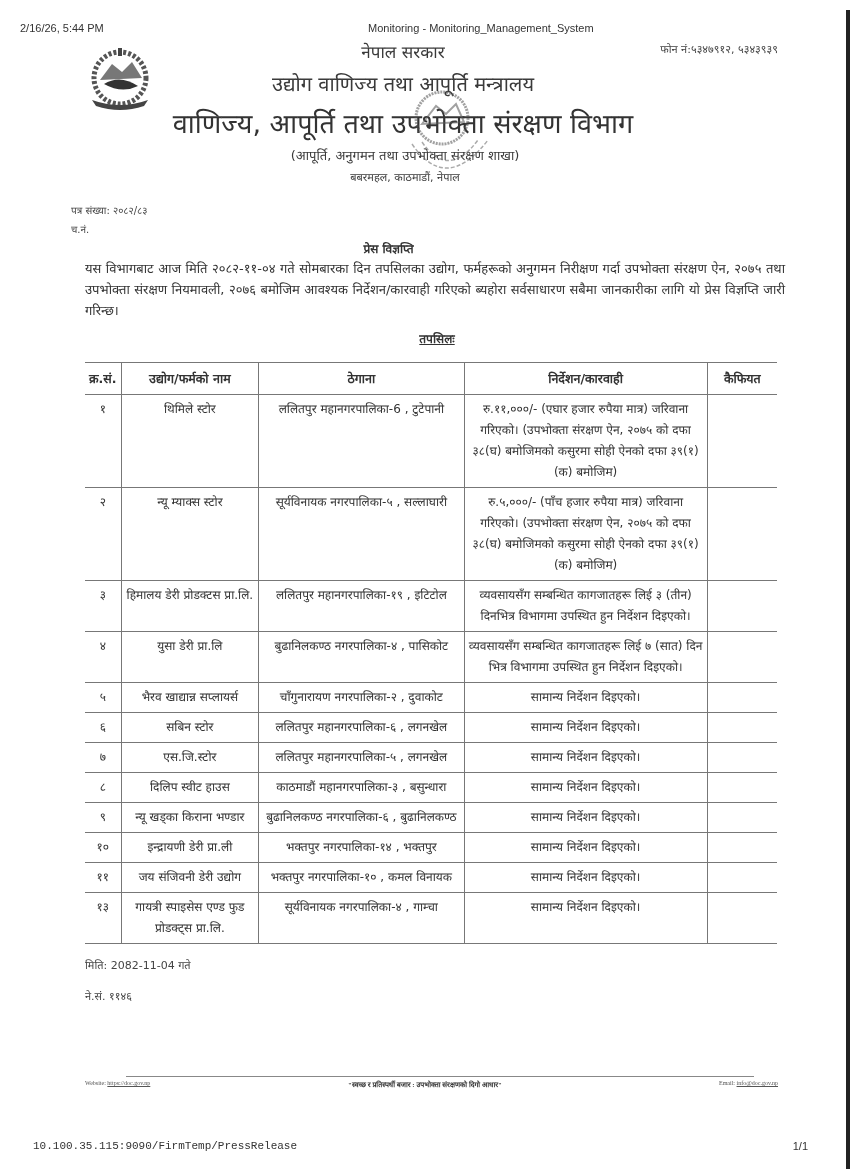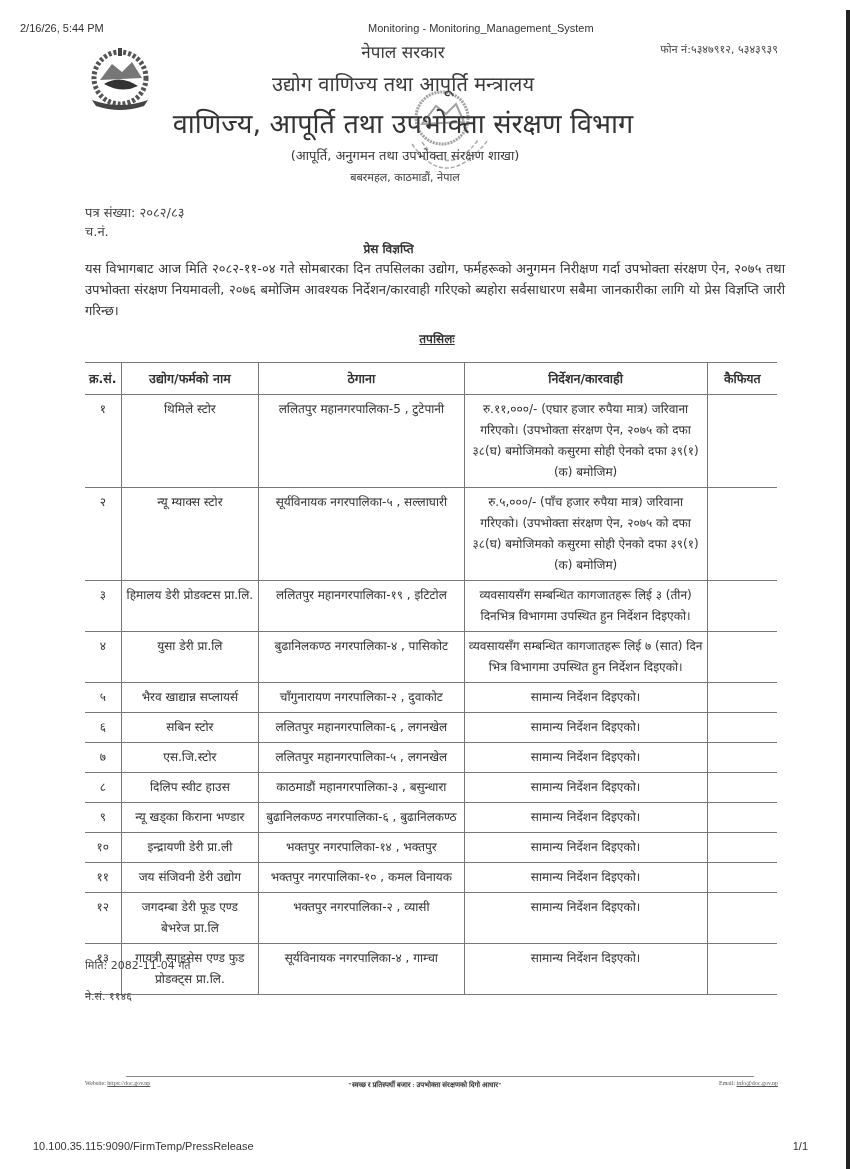--- a/index.html
+++ b/index.html
@@ -13,21 +13,21 @@
     .emblem { position:absolute; left:82px; top:44px; width:76px; height:68px; }
     .gov { position:absolute; left:0; width:850px; text-align:center; color:#3a3a3a; }
     .gov1 { top:40px; font-size:17px; left:-22px; }
     .gov2 { top:70px; font-size:20px; left:-22px; }
     .gov3 { top:104px; font-size:27px; left:-22px; color:#333; }
     .gov4 { top:146px; font-size:13px; left:-20px; }
     .gov5 { top:169px; font-size:11px; left:-20px; }
     .phone { position:absolute; right:72px; top:41px; font-size:11px; color:#444; }
     .stamp { position:absolute; left:392px; top:84px; width:108px; height:112px; opacity:0.55; }
 
-    .ref { position:absolute; left:85px; font-size:13px; color:#444; }
+    .ref { position:absolute; left:71px; font-size:10px; color:#444; }
     .ref1 { top:203px; } .ref2 { top:222px; }
     .press-title { position:absolute; top:240px; left:0; width:777px; text-align:center; font-weight:bold; font-size:12px; color:#333; }
     .body-text { position:absolute; top:258px; left:85px; width:700px; font-size:13px; line-height:21px; color:#333; text-align:justify; }
     .tapasil { position:absolute; top:330px; left:0; width:850px; text-align:center; font-size:12px; font-weight:bold; text-decoration:underline; color:#333; padding-left:12px; }
 
     table.t { position:absolute; top:362px; left:85px; width:692px; border-collapse:collapse; font-size:12px; color:#333; }
     table.t th, table.t td { border:1px solid #777; padding:4px 4px; vertical-align:top; text-align:center; line-height:21px; }
     table.t th { font-weight:bold; font-size:12.5px; padding:5px 4px; }
     table.t tr > *:first-child { border-left:none; }
     table.t tr > *:last-child { border-right:none; }
@@ -35,21 +35,21 @@
 
     .date { position:absolute; top:957px; left:85px; font-size:11px; color:#444; }
     .ns { position:absolute; top:988px; left:85px; font-size:11px; color:#444; }
 
     .foot-line { position:absolute; top:1076px; left:126px; width:628px; border-top:1px solid #888; }
     .foot { position:absolute; top:1080px; font-size:6px; color:#555; font-family:"Liberation Serif", serif; }
     .foot.l { left:85px; } .foot.c { left:0; width:850px; text-align:center; font-size:7px; font-weight:bold; color:#333; }
     .foot.r { right:72px; }
     .foot a { color:#555; text-decoration:underline; }
 
-    .url { position:absolute; top:1140px; left:33px; font-family:Liberation Sans, sans-serif; font-size:11px; color:#333; }
+    .url { position:absolute; top:1140px; left:33px; font-family:Liberation Mono, monospace; font-size:11px; color:#333; }
     .pg { position:absolute; top:1140px; right:42px; font-family:"Liberation Sans", sans-serif; font-size:11px; color:#333;text-align:right; }
   </style>
 </head>
 <body>
 
 <div class="browser-hdr">
   <span class="dt">2/16/26, 5:44 PM</span>
   <span class="tt">Monitoring - Monitoring_Management_System</span>
 </div>
 <div class="right-edge"></div>
@@ -97,21 +97,21 @@
       <th>उद्योग/फर्मको नाम</th>
       <th>ठेगाना</th>
       <th>निर्देशन/कारवाही</th>
       <th>कैफियत</th>
     </tr>
   </thead>
   <tbody id="tbody">
       <tr>
         <td>१</td>
         <td>थिमिले स्टोर</td>
-        <td>ललितपुर महानगरपालिका-5 , टुटेपानी</td>
+        <td>ललितपुर महानगरपालिका-6 , टुटेपानी</td>
         <td>रु.११,०००/- (एघार हजार रुपैया मात्र) जरिवाना गरिएको। (उपभोक्ता संरक्षण ऐन, २०७५ को दफा ३८(घ) बमोजिमको कसुरमा सोही ऐनको दफा ३९(१)(क) बमोजिम)</td>
         <td></td>
       </tr>
       <tr>
         <td>२</td>
         <td>न्यू म्याक्स स्टोर</td>
         <td>सूर्यविनायक नगरपालिका-५ , सल्लाघारी</td>
         <td>रु.५,०००/- (पाँच हजार रुपैया मात्र) जरिवाना गरिएको। (उपभोक्ता संरक्षण ऐन, २०७५ को दफा ३८(घ) बमोजिमको कसुरमा सोही ऐनको दफा ३९(१)(क) बमोजिम)</td>
         <td></td>
       </tr>
@@ -168,27 +168,20 @@
         <td>१०</td>
         <td>इन्द्रायणी डेरी प्रा.ली</td>
         <td>भक्तपुर नगरपालिका-१४ , भक्तपुर</td>
         <td>सामान्य निर्देशन दिइएको।</td>
         <td></td>
       </tr>
       <tr>
         <td>११</td>
         <td>जय संजिवनी डेरी उद्योग</td>
         <td>भक्तपुर नगरपालिका-१० , कमल विनायक</td>
-        <td>सामान्य निर्देशन दिइएको।</td>
-        <td></td>
-      </tr>
-      <tr>
-        <td>१२</td>
-        <td>जगदम्बा डेरी फूड एण्ड बेभरेज प्रा.लि</td>
-        <td>भक्तपुर नगरपालिका-२ , व्यासी</td>
         <td>सामान्य निर्देशन दिइएको।</td>
         <td></td>
       </tr>
       <tr>
         <td>१३</td>
         <td>गायत्री स्पाइसेस एण्ड फुड प्रोडक्ट्स प्रा.लि.</td>
         <td>सूर्यविनायक नगरपालिका-४ , गाम्चा</td>
         <td>सामान्य निर्देशन दिइएको।</td>
         <td></td>
       </tr>

